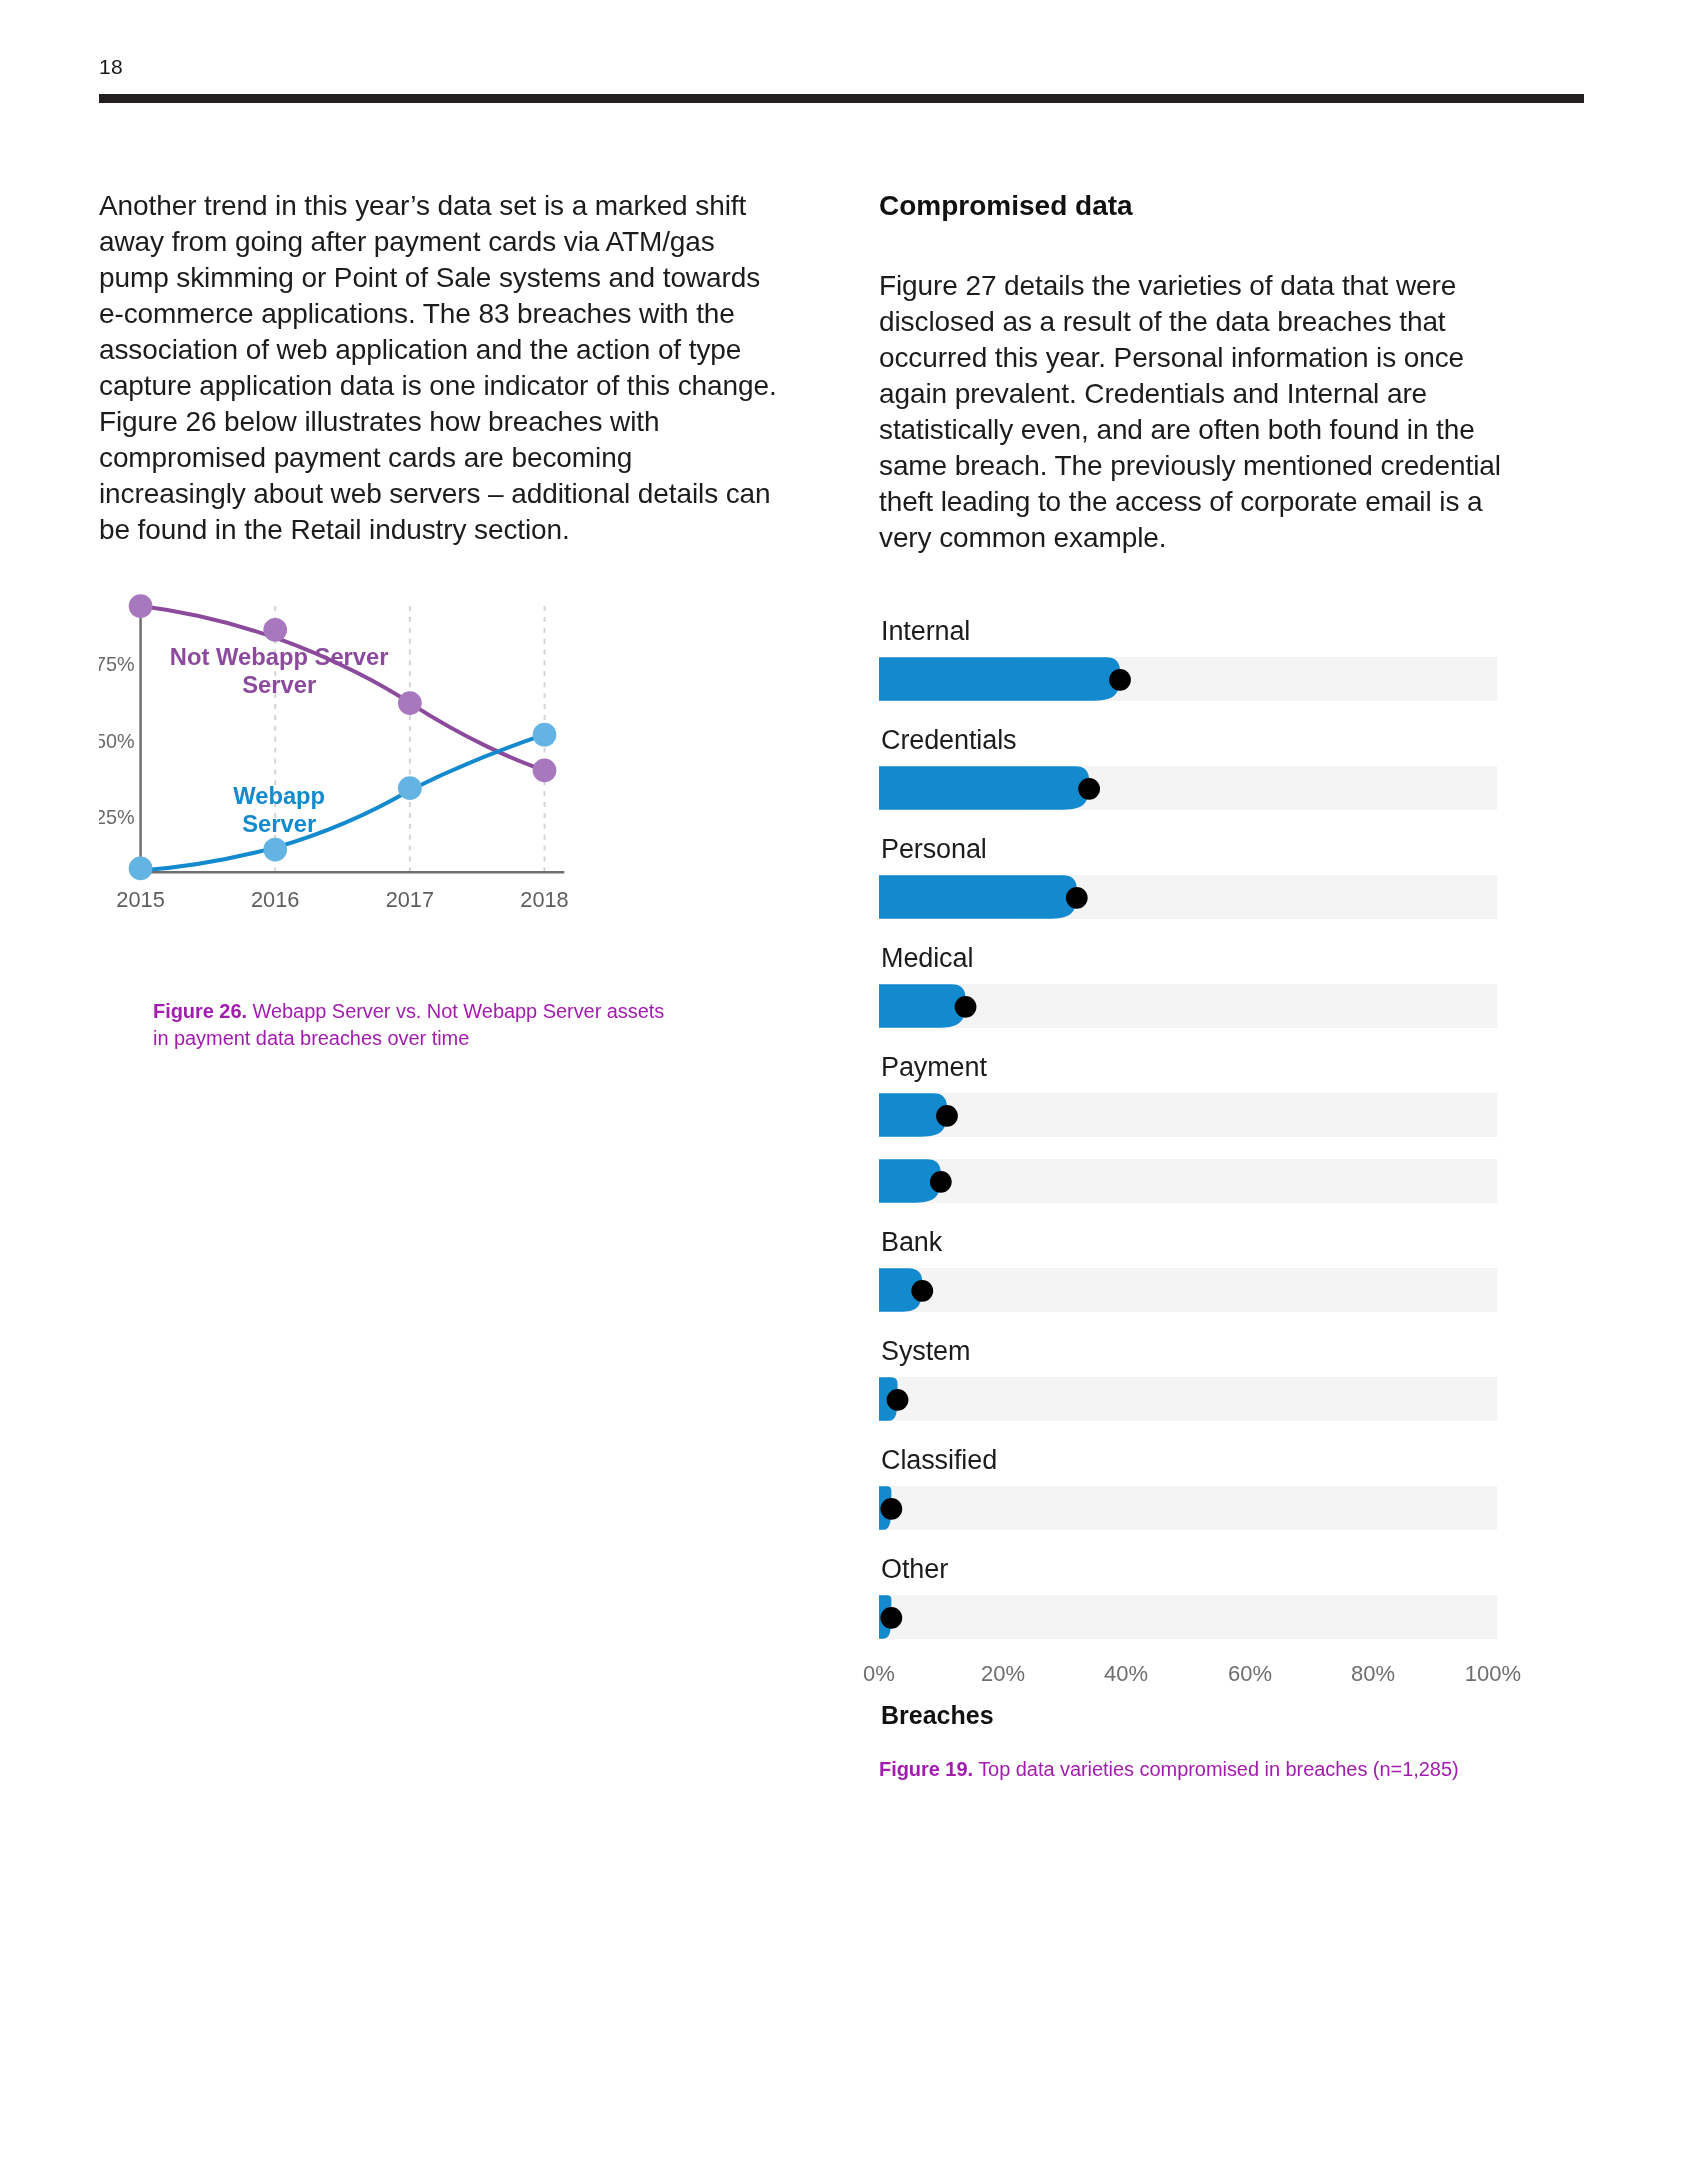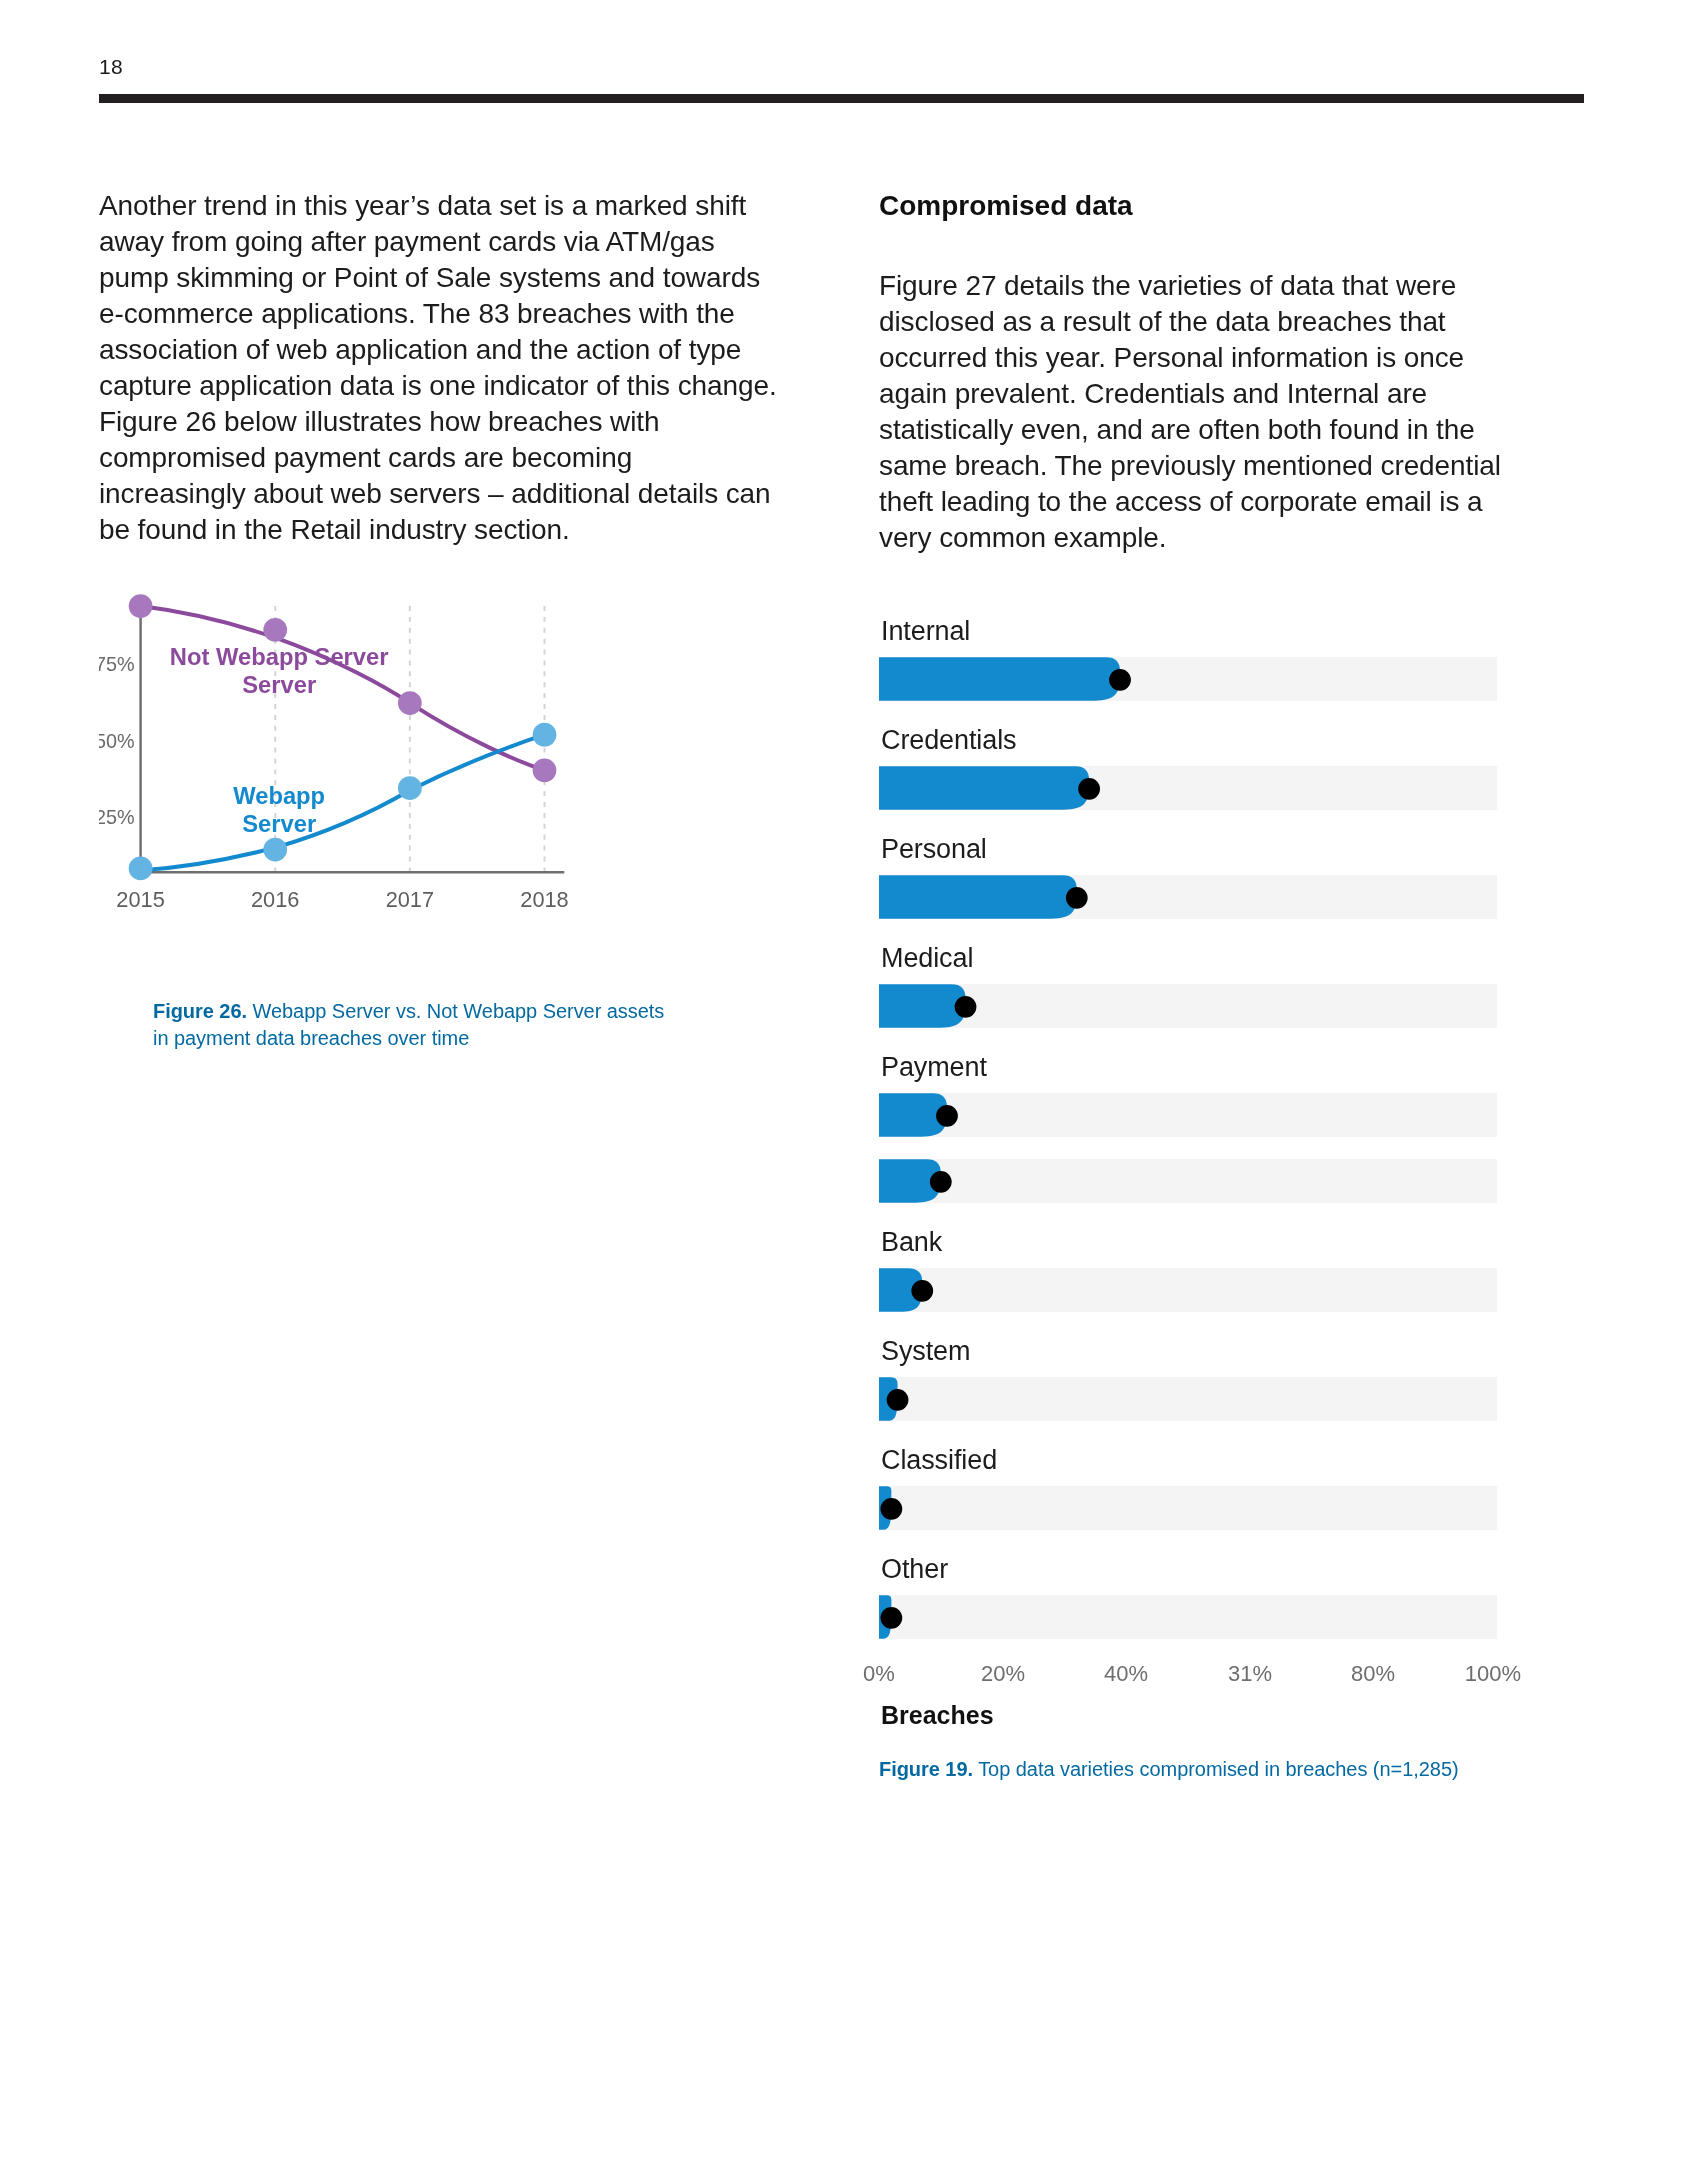--- a/index.html
+++ b/index.html
@@ -48,21 +48,21 @@
   }
   .xaxis-lbl{
     font-family:"Liberation Sans", sans-serif;
     font-size:22px; fill:#5e5e5e;
   }
   .series-lbl{
     font-family:"Liberation Sans", sans-serif;
     font-size:24px; font-weight:bold;
   }
   .caption{
-    font-size:20px; line-height:27px; color:#0369a1;
+    font-size:20px; line-height:27px; color:#a21caf;
     letter-spacing:-0.05px;
   }
   .caption b{ font-weight:bold; }
   .fig26-caption{ position:absolute; left:153px; top:998px; width:515px; }
 
   
   .fig27{ position:absolute; left:879px; top:614px; width:653px; }
   .bar-row{ margin-bottom:22px; }
   .bar-label{
     font-size:27px; line-height:34px; color:#1c1c1c;
@@ -244,21 +244,21 @@
               <circle cx="12.48" cy="22.880000000000003" r="11" fill="#000000"></circle>
             </svg>
           </div>
         </div>
       </div>
 
     <div class="fig27-axis">
       <span class="tick" style="left:0px">0%</span>
       <span class="tick" style="left:124px">20%</span>
       <span class="tick" style="left:247px">40%</span>
-      <span class="tick" style="left:371px">31%</span>
+      <span class="tick" style="left:371px">60%</span>
       <span class="tick" style="left:494px">80%</span>
       <span class="tick" style="left:614px">100%</span>
     </div>
 
     <div class="axis-title">Breaches</div>
 
     <div class="fig27-caption caption">
       <b>Figure 19.</b>
       <span>Top data varieties compromised in breaches (n=1,285)</span>
     </div>

